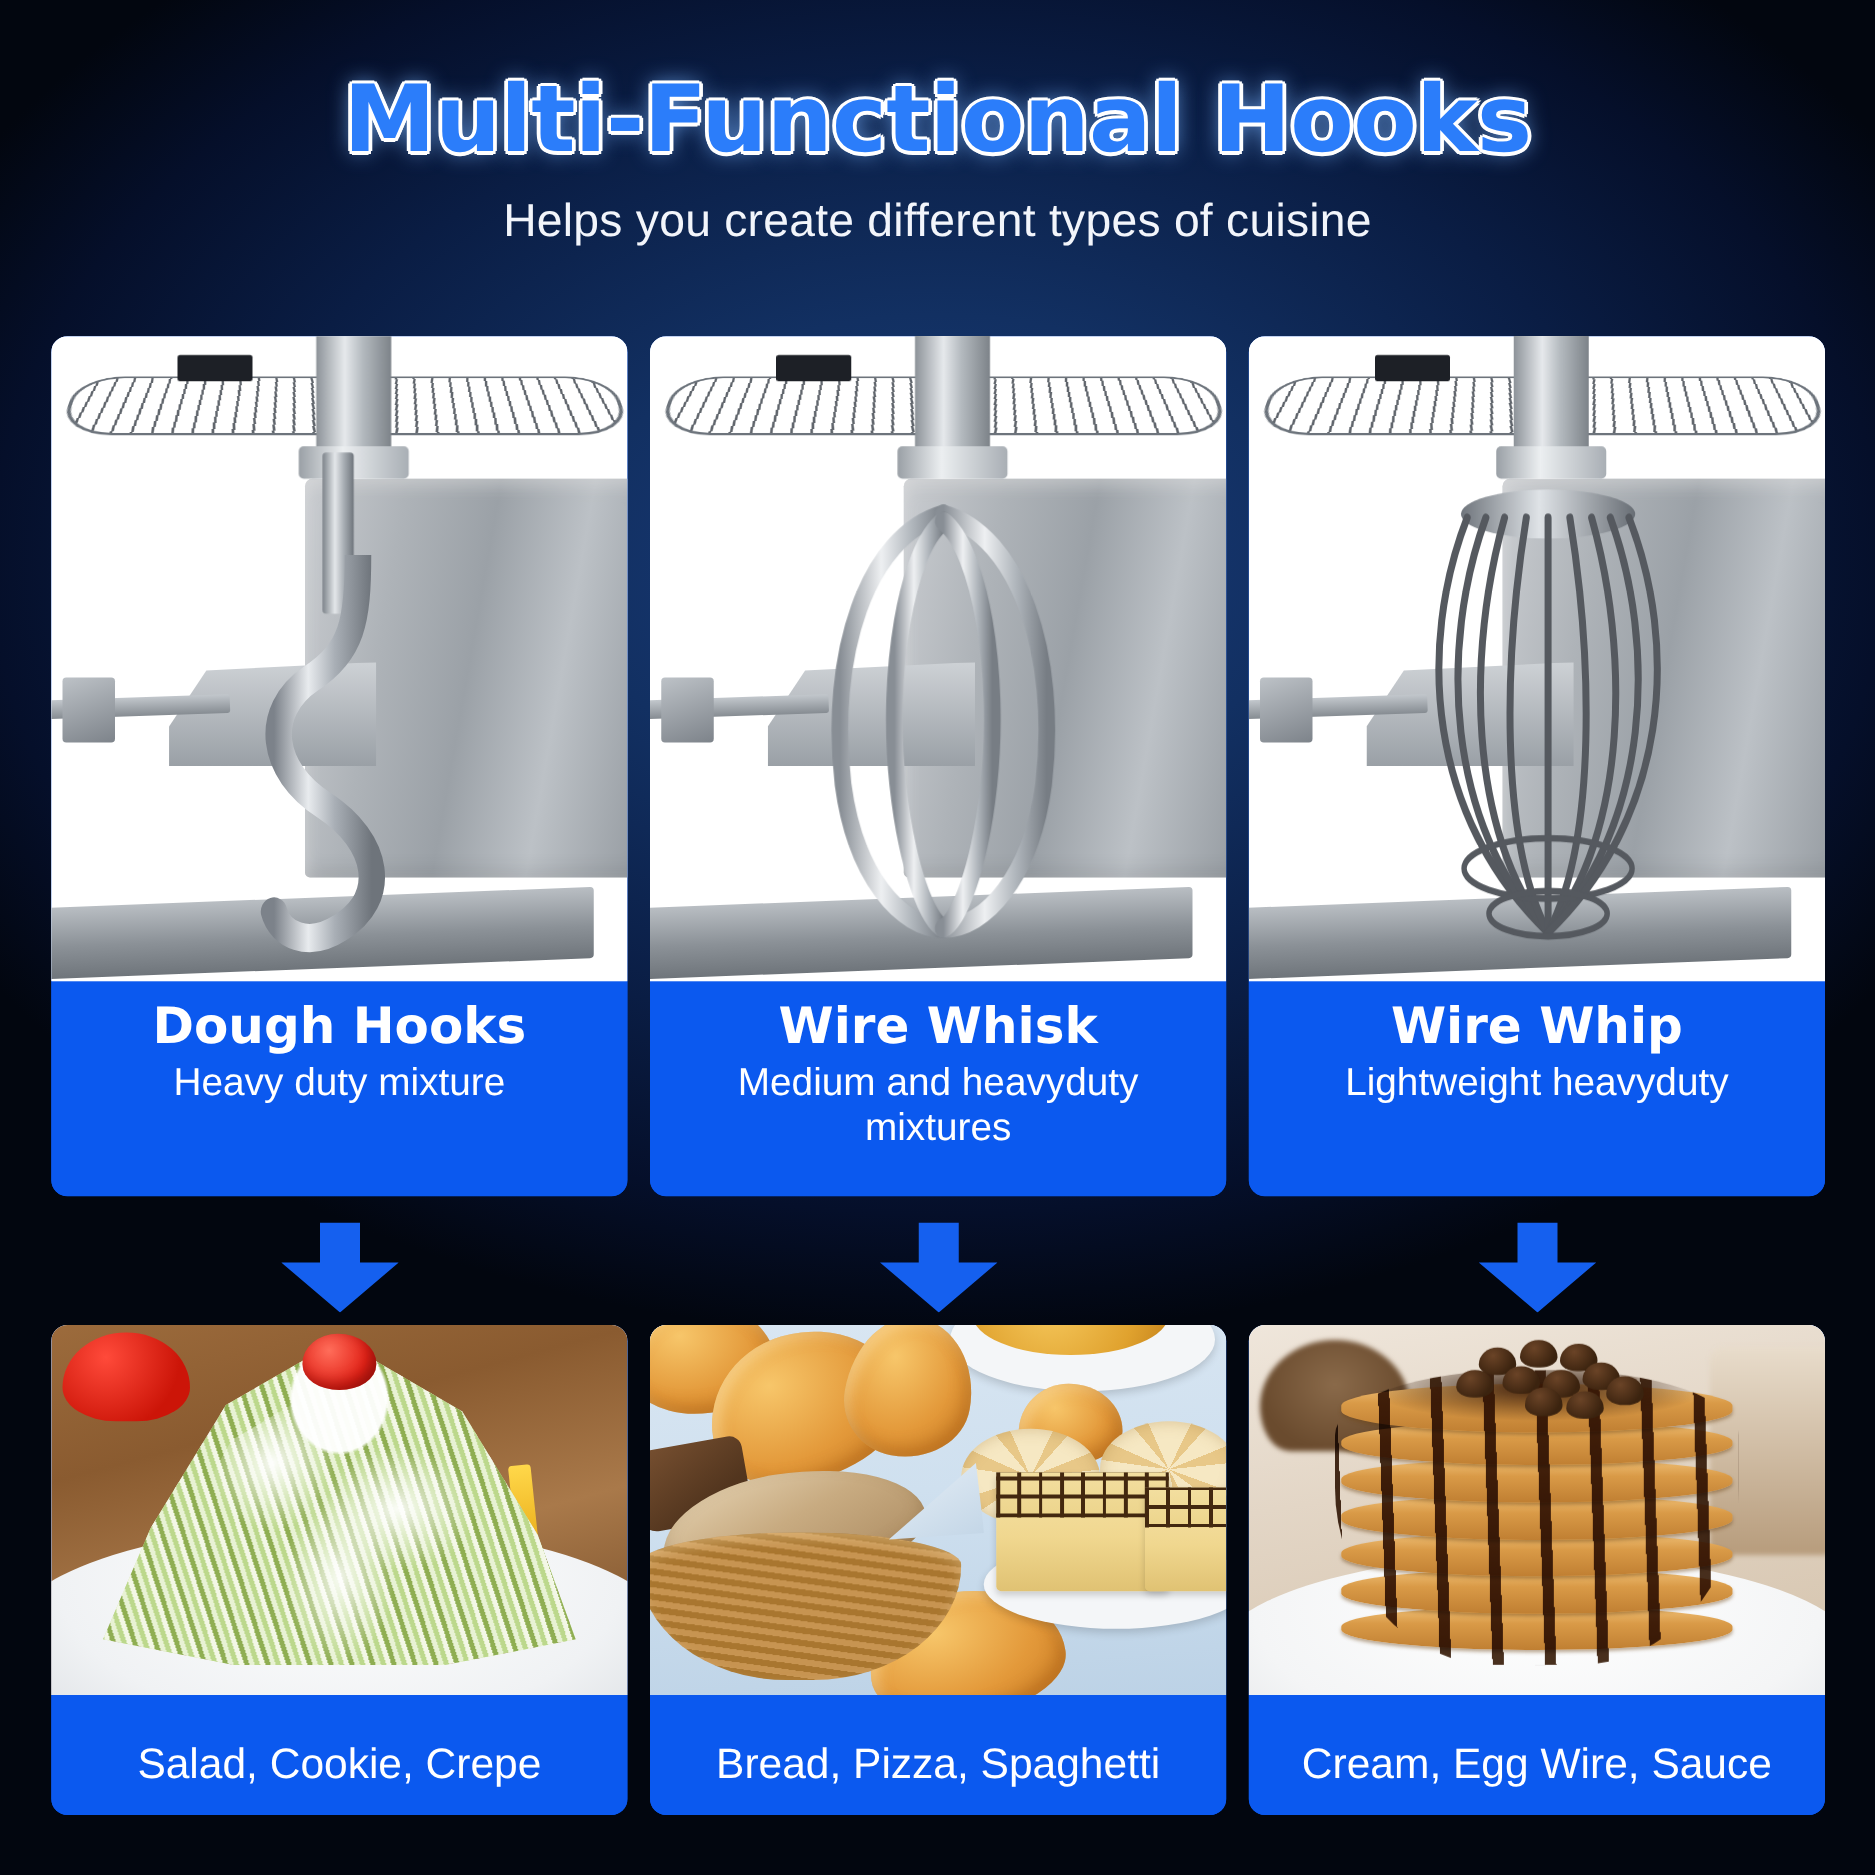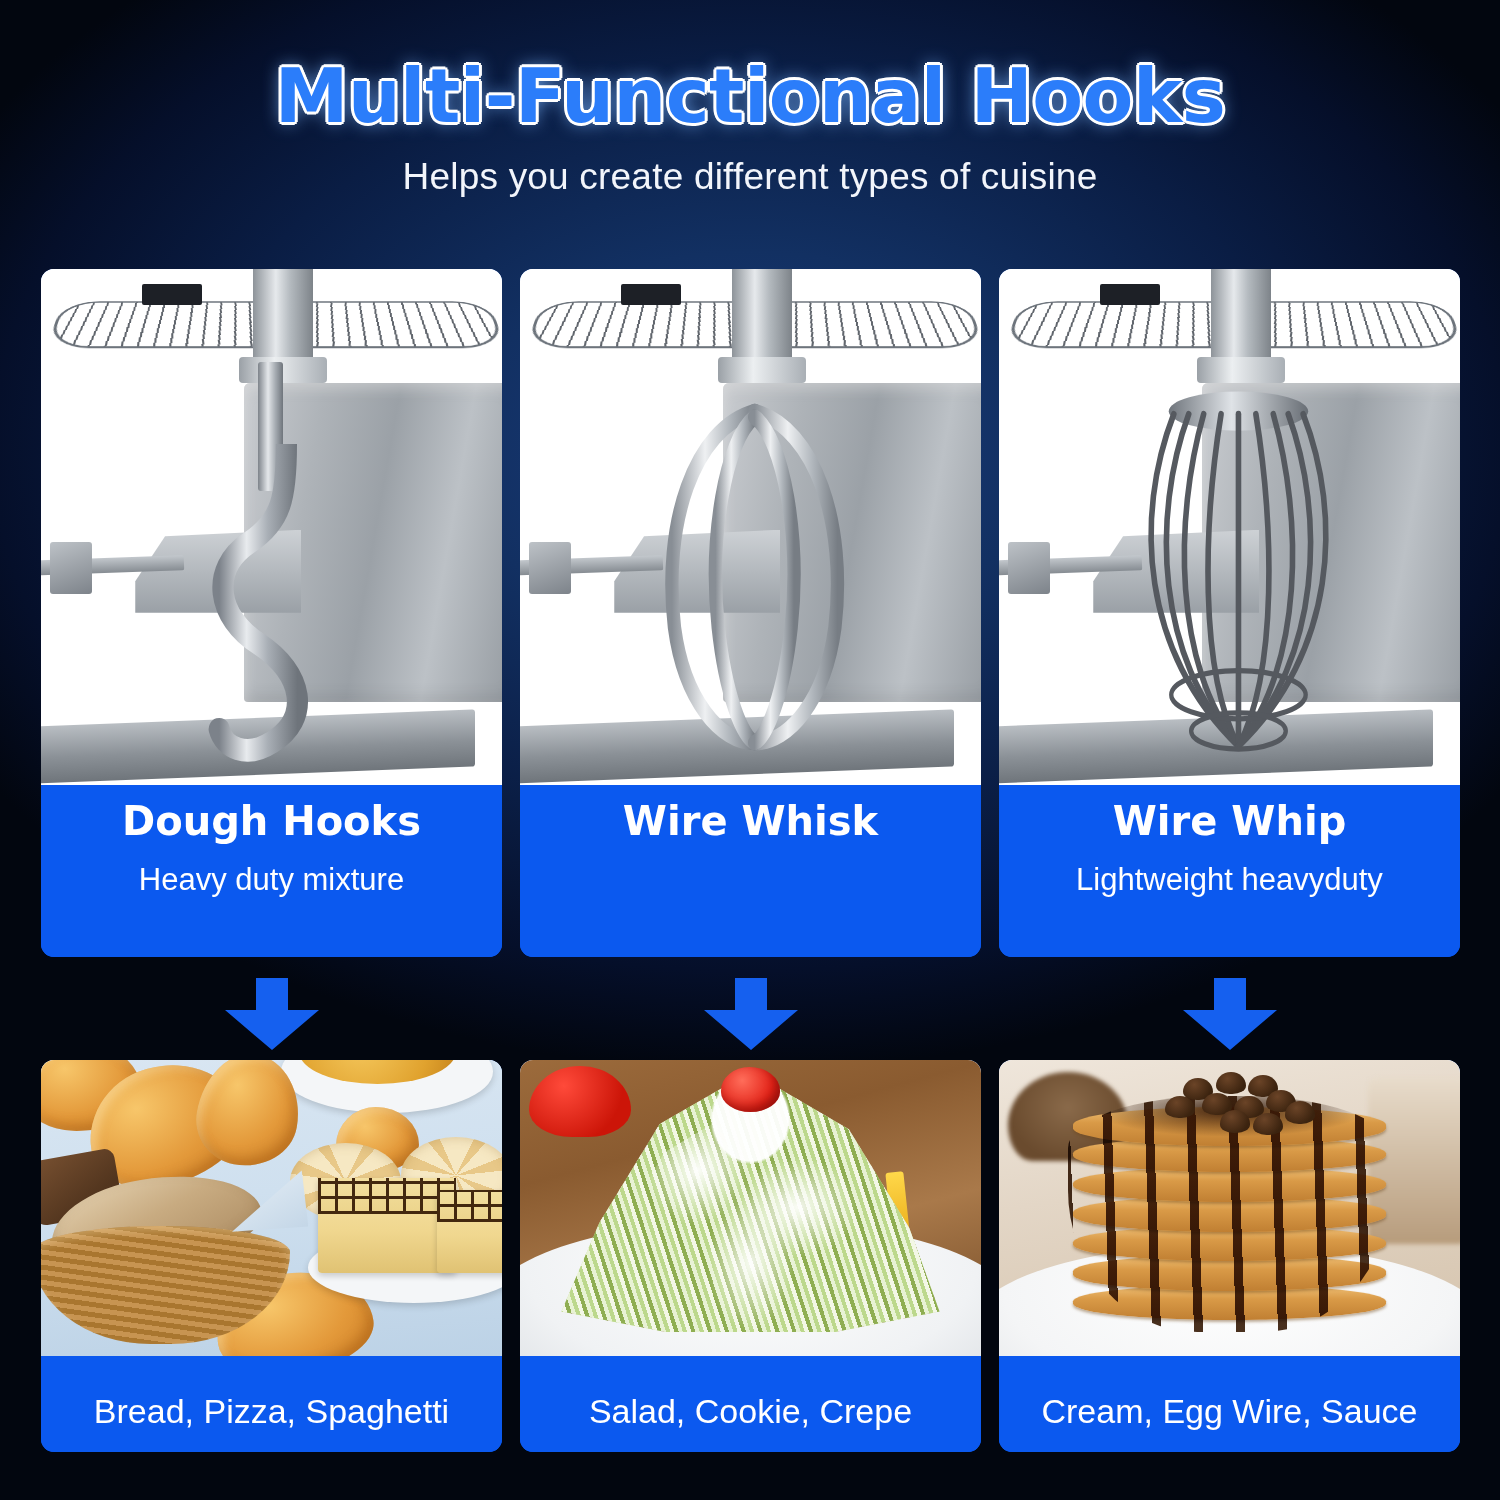--- a/index.html
+++ b/index.html
@@ -69,21 +69,21 @@
   .row-bottom .photo { height: 296px; }
 
   .caption {
     flex: 1;
     background: #0b59ef;
     color: #ffffff;
     text-align: center;
     padding: 14px 12px 16px;
   }
   .cap-title { font-size: 40px; font-weight: bold; line-height: 1.12; font-family: "DejaVu Sans", sans-serif; }
-  .cap-sub   { font-size: 31px; line-height: 1.16; margin-top: 18px; font-family: "Liberation Sans", sans-serif; }
+  .cap-sub   { font-size: 31px; line-height: 1.16; margin-top: 4px; font-family: "Liberation Sans", sans-serif; }
   .cap-single{ font-size: 34px; line-height: 1.15; padding-top: 22px; font-family: "Liberation Sans", sans-serif; }
 
   
   .arrows { position: absolute; top: 978px; left: 41px; width: 1419px; height: 72px;
             display: flex; gap: 18px; }
   .arrow-cell { width: 461px; display: flex; justify-content: center; align-items: center; }
   .arrow-svg { width: 94px; height: 72px; display: block; }
 
   
   .scene { position: absolute; inset: 0; }
@@ -324,20 +324,21 @@
               <path d="M110 10 C134 26 148 96 140 160 C134 208 120 238 110 242"></path>
               <path d="M110 12 L110 242"></path>
               <path d="M40 18 L180 18"></path>
               <path d="M30 20 L30 72"></path>
             </g>
           </svg>
         </div>
       </div>
       <div class="caption">
         <div class="cap-title">Wire Whisk</div>
+        <div class="cap-sub">Medium and heavyduty mixtures</div>
       </div>
     </div>
 
     <div class="card">
       <div class="photo">
         <div class="scene">
           <div class="mixer-bg"></div>
           <div class="mixer-body"></div>
           <div class="mixer-base"></div>
           <div class="guard left"></div>
@@ -397,20 +398,40 @@
         <polygon points="31,0 63,0 63,32 94,32 47,72 0,32 31,32" fill="#1560ef"></polygon>
       </svg>
     </div>
   </div>
 
   <div class="row-bottom">
 
     <div class="card">
       <div class="photo">
         <div class="scene">
+          <div class="salad-bg"></div>
+          <div class="red-pot"></div>
+          <div class="salad-plate"></div>
+          <div class="pepper-strip" style="left:18%; top:52%; width:5%; height:34%; transform:rotate(14deg);"></div>
+          <div class="pepper-strip" style="left:74%; top:46%; width:5%; height:36%; transform:rotate(-10deg);"></div>
+          <div class="pepper-y" style="left:40%; top:56%; width:5%; height:26%; transform:rotate(6deg);"></div>
+          <div class="pepper-y" style="left:80%; top:38%; width:4%; height:24%; transform:rotate(-6deg);"></div>
+          <div class="slaw"></div>
+          <div class="slaw-dressing"></div>
+          <div class="tomato"></div>
+        </div>
+      </div>
+      <div class="caption">
+        <div class="cap-single">Salad, Cookie, Crepe</div>
+      </div>
+    </div>
+
+    <div class="card">
+      <div class="photo">
+        <div class="scene">
           <div class="bakery"></div>
           <div class="plate-w" style="left:52%; top:-10%; width:46%; height:28%;"></div>
           <div class="grain-plate" style="left:56%; top:-14%; width:34%; height:22%;"></div>
           <div class="croissant" style="left:-4%; top:-6%; width:26%; height:30%;"></div>
           <div class="croissant" style="left:10%; top:2%; width:34%; height:40%; transform:rotate(-16deg);"></div>
           <div class="croissant" style="left:34%; top:-2%; width:22%; height:38%; transform:rotate(10deg);"></div>
           <div class="croissant" style="left:38%; top:72%; width:34%; height:34%; transform:rotate(-8deg);"></div>
           <div class="croissant" style="left:64%; top:16%; width:18%; height:22%;"></div>
           <div class="darkbread" style="left:-3%; top:32%; width:20%; height:22%; transform:rotate(-10deg);"></div>
           <div class="bread-loaf" style="left:2%; top:40%; width:46%; height:30%; transform:rotate(-9deg);"></div>
@@ -419,40 +440,20 @@
           <div class="swissroll" style="left:78%; top:26%; width:24%; height:26%;"></div>
           <div class="plate-w" style="left:58%; top:58%; width:46%; height:24%;"></div>
           <div class="cakeslice" style="left:60%; top:40%; width:30%; height:32%;"></div>
           <div class="cakeslice" style="left:86%; top:44%; width:22%; height:28%;"></div>
           <div style="position:absolute; left:40%; top:36%; width:18%; height:22%;
                       background:linear-gradient(150deg,#e9f1f8,#c2d5e6); clip-path:polygon(8% 100%,92% 6%,100% 92%);"></div>
         </div>
       </div>
       <div class="caption">
         <div class="cap-single">Bread, Pizza, Spaghetti</div>
-      </div>
-    </div>
-
-    <div class="card">
-      <div class="photo">
-        <div class="scene">
-          <div class="salad-bg"></div>
-          <div class="red-pot"></div>
-          <div class="salad-plate"></div>
-          <div class="pepper-strip" style="left:18%; top:52%; width:5%; height:34%; transform:rotate(14deg);"></div>
-          <div class="pepper-strip" style="left:74%; top:46%; width:5%; height:36%; transform:rotate(-10deg);"></div>
-          <div class="pepper-y" style="left:40%; top:56%; width:5%; height:26%; transform:rotate(6deg);"></div>
-          <div class="pepper-y" style="left:80%; top:38%; width:4%; height:24%; transform:rotate(-6deg);"></div>
-          <div class="slaw"></div>
-          <div class="slaw-dressing"></div>
-          <div class="tomato"></div>
-        </div>
-      </div>
-      <div class="caption">
-        <div class="cap-single">Salad, Cookie, Crepe</div>
       </div>
     </div>
 
     <div class="card">
       <div class="photo">
         <div class="scene">
           <div class="pan-bg"></div>
           <div style="position:absolute; left:2%; top:4%; width:26%; height:30%;
                       background:radial-gradient(ellipse at 50% 40%, #8a6a4a, #6a4b2e 70%);
                       border-radius:50% 50% 20% 20% / 60% 60% 40% 40%; filter:blur(2px);"></div>

